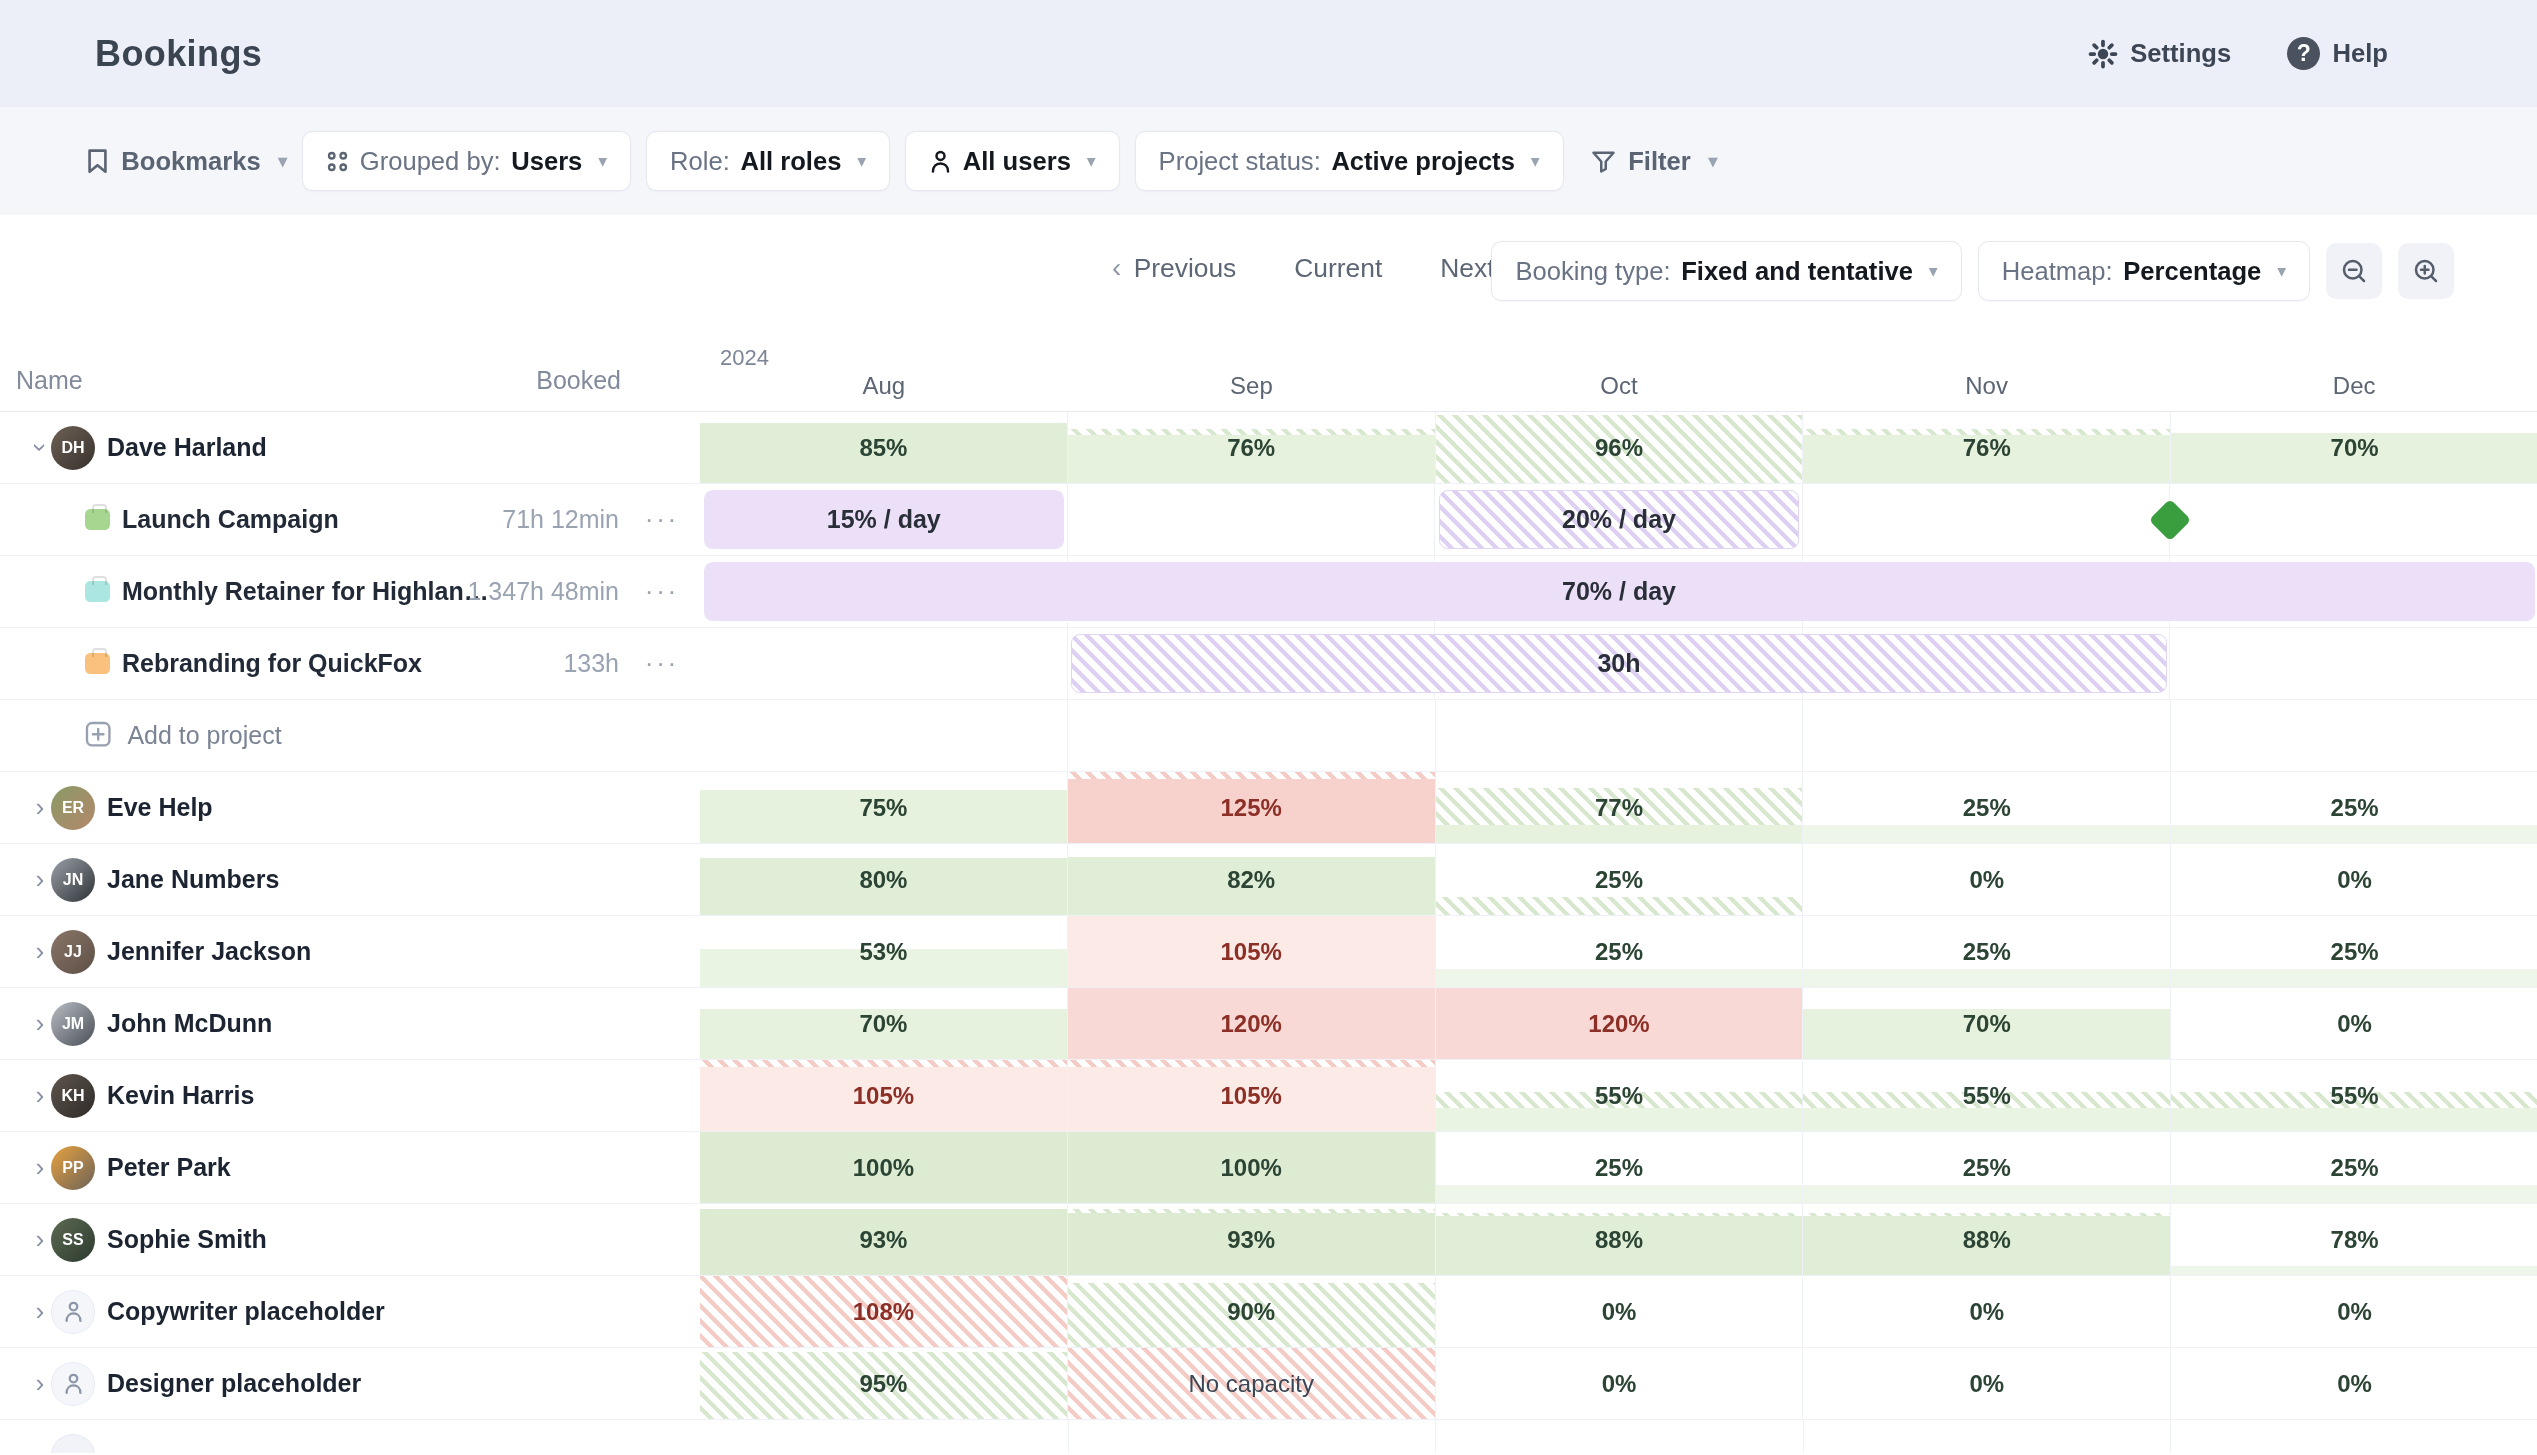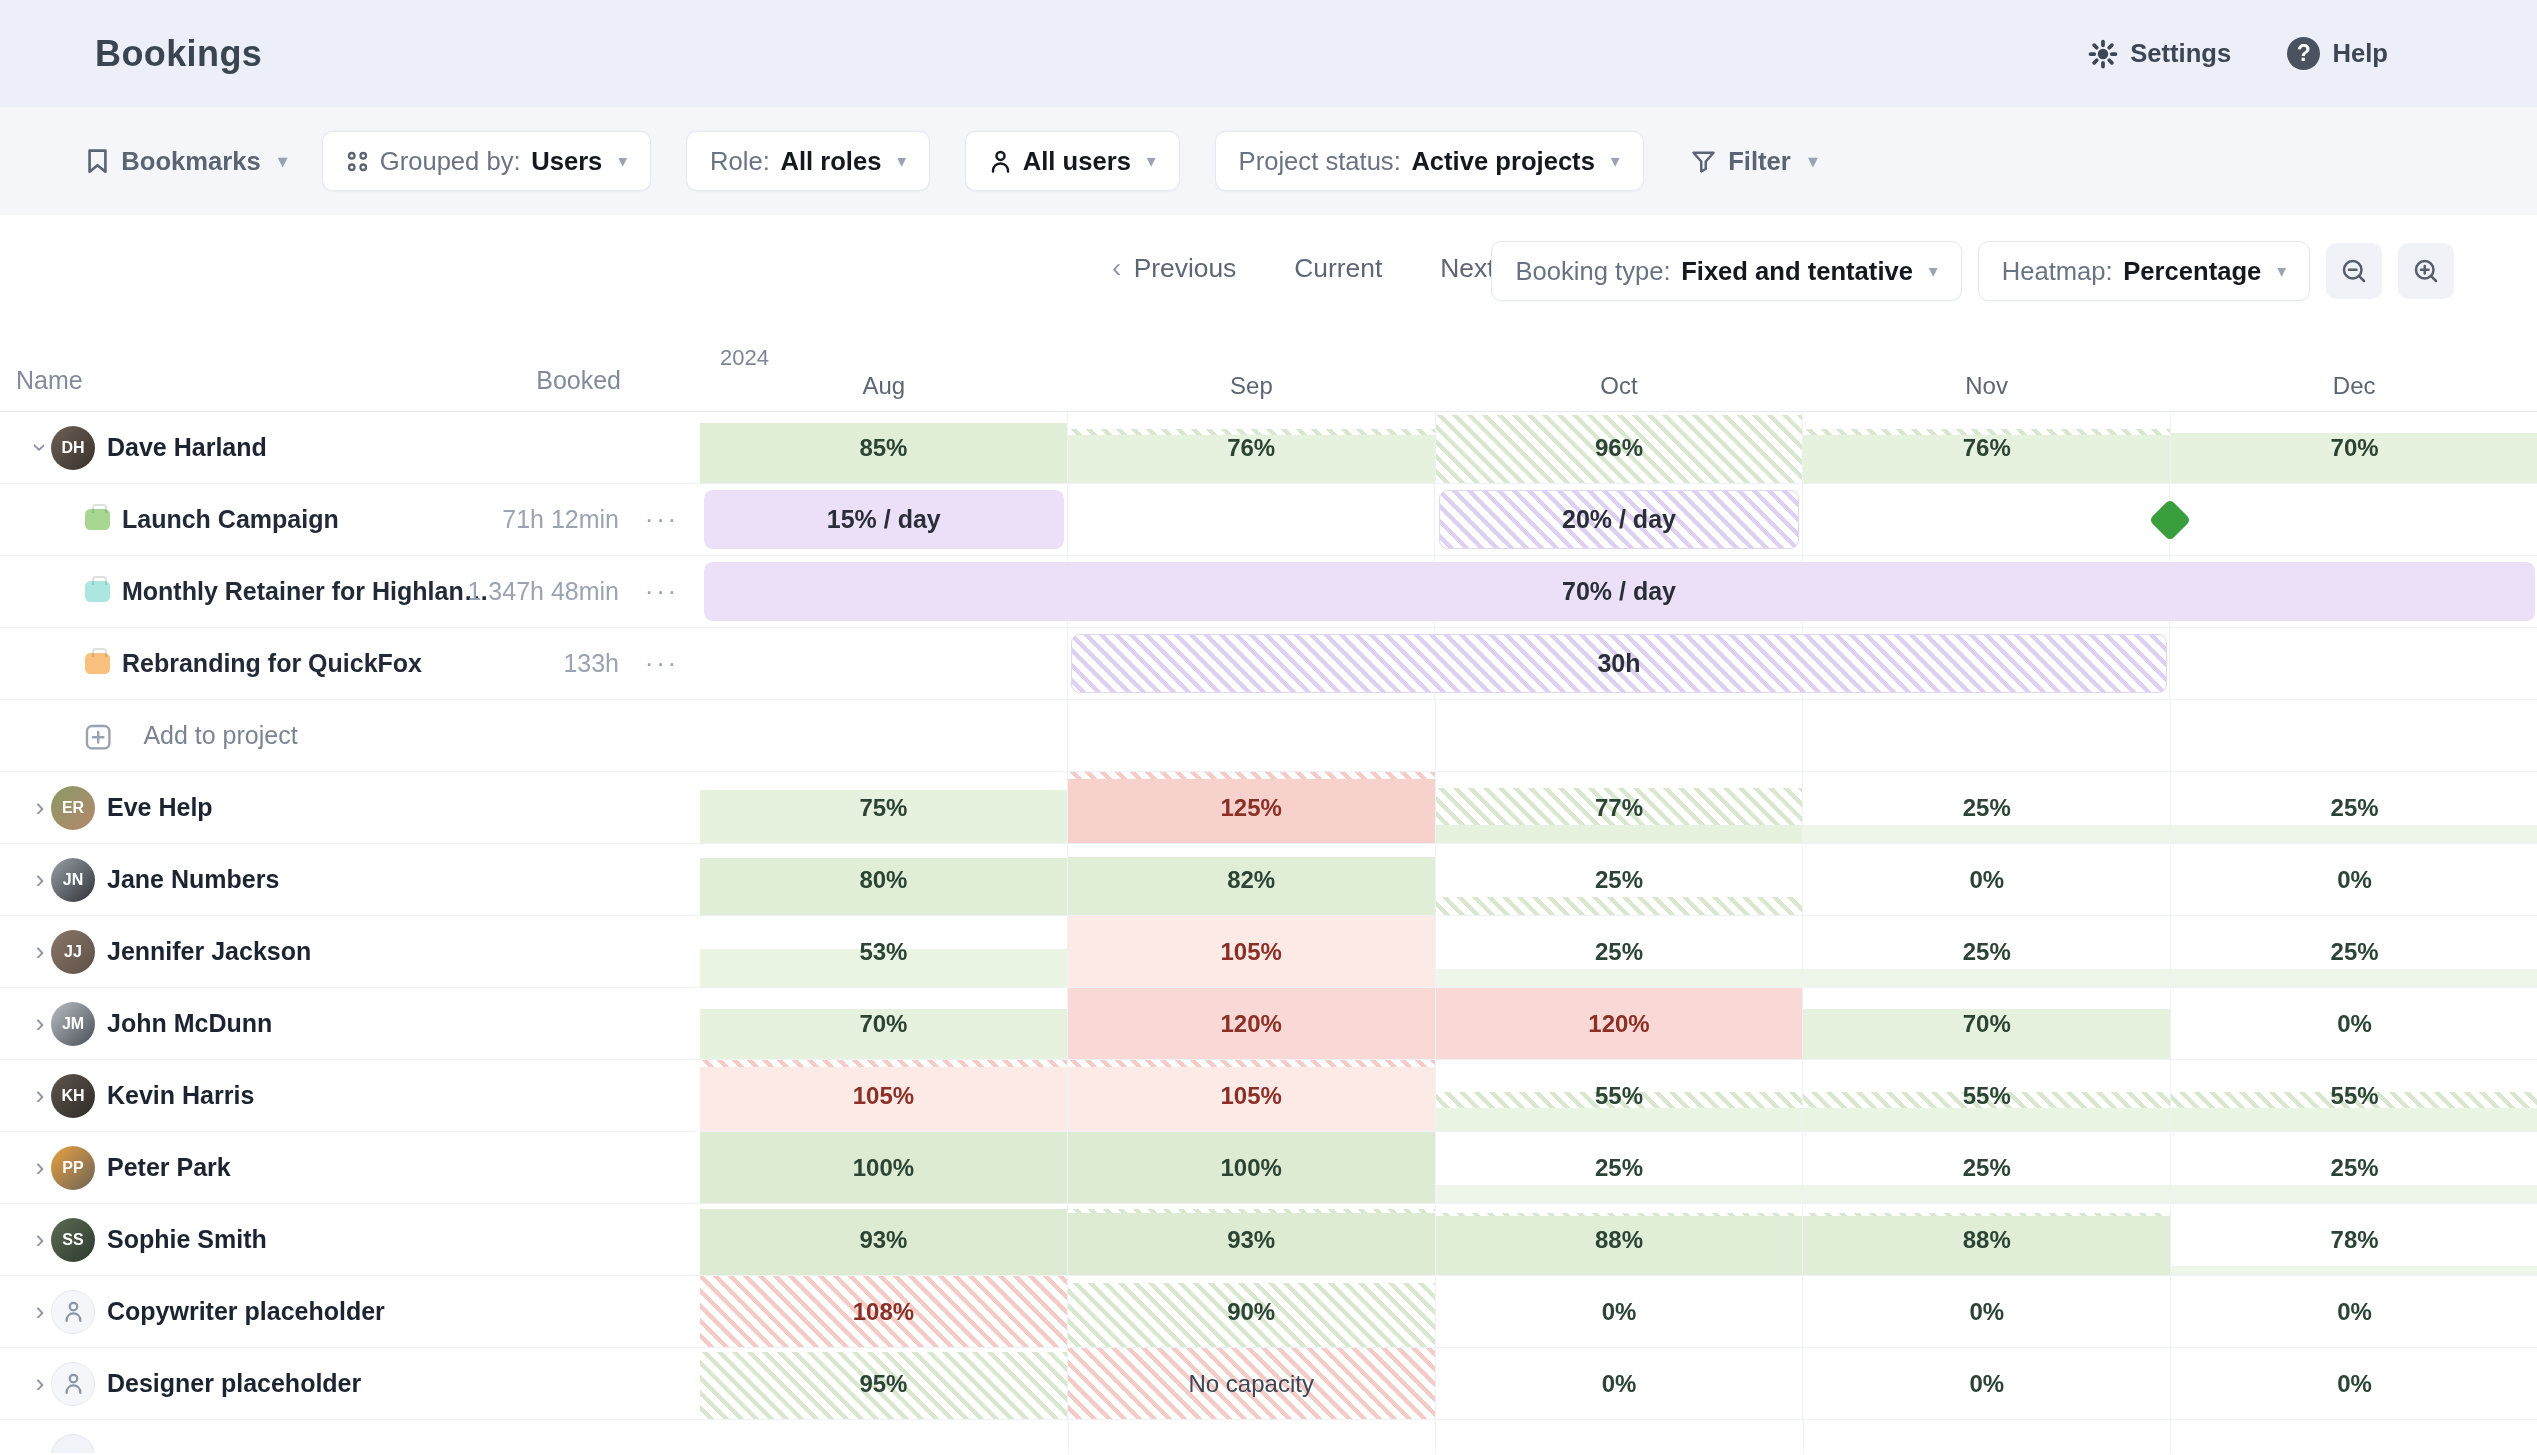--- a/index.html
+++ b/index.html
@@ -12,21 +12,21 @@
   .app-title { font-size:36px; font-weight:700; color:#3b4552; letter-spacing:0.4px; }
   .top-actions { margin-left:auto; display:flex; gap:56px; align-items:center; }
   .top-action { display:flex; align-items:center; gap:12.3px; font-size:25.6px;
     font-weight:600; color:#3d4document654; color:#3d4654; cursor:pointer; }
   .help-badge { width:33px; height:33px; border-radius:50%; background:#4a5260;
     color:#fff; font-size:23px; font-weight:700; display:flex; align-items:center;
     justify-content:center; }
 
   
   .filterbar { height:108px; background:#f5f6fa; display:flex; align-items:center;
-    gap:35px; padding-left:86px; }
+    gap:15px; padding-left:86px; }
   .bookmarks, .plainbtn { display:flex; align-items:center; gap:12.3px; font-size:25.6px;
     font-weight:600; color:#5b6473; cursor:pointer; }
   .pill { background:#fff; border:0.9px solid #e5e8f0; border-radius:10.6px; height:60px;
     display:flex; align-items:center; gap:10.6px; padding:0 23px; font-size:25.6px;
     color:#6a7384; box-shadow:0 0.9px 1.8px rgba(30,40,70,.04); cursor:pointer; }
   .pill b { color:#14181f; font-weight:700; }
   .caret { font-size:17.6px; color:#9aa3b2; margin-left:5.3px; }
 
   
   .controls { position:relative; height:128px; background:#fff; }
@@ -68,21 +68,21 @@
   .proj-icon { position:absolute; left:85px; width:25px; height:21px; border-radius:5.3px; }
   .proj-icon::before { content:""; position:absolute; left:7px; top:-5.3px; width:10.6px;
     height:7px; border:2.6px solid rgba(0,0,0,.12); border-bottom:none;
     border-radius:3.5px 3.5px 0 0; }
   .proj-name { position:absolute; left:122px; font-size:25px; font-weight:700;
     color:#222a37; max-width:379px; white-space:nowrap; overflow:hidden; }
   .hours { position:absolute; right:81px; font-size:25px; color:#9aa3b1; }
   .more { position:absolute; right:21px; font-size:26.4px; color:#9aa3b1;
     letter-spacing:2.6px; cursor:pointer; }
 
-  .addrow-inner { display:flex; align-items:flex-end; gap:32px; margin-left:85px;
+  .addrow-inner { display:flex; align-items:flex-start; gap:16px; margin-left:85px;
     color:#7b8494; font-size:25px; cursor:pointer; }
 
   .bar { position:absolute; top:6.2px; bottom:6.2px; border-radius:8.8px; display:flex;
     align-items:center; justify-content:center; font-size:25px; font-weight:700;
     color:#2a2e38; cursor:pointer; }
   .bar.solid { background:#ebe0f7; }
   .bar.hatch { background:repeating-linear-gradient(45deg,#fff 0 6.2px,#ded0f2 6.2px 10.6px);
     border:1.8px solid #e2d4f4; }
   .milestone { position:absolute; top:50%; width:30px; height:30px; background:#3a9e3f;
     border-radius:5.3px; transform:translate(-50%,-50%) rotate(45deg); cursor:pointer; }

